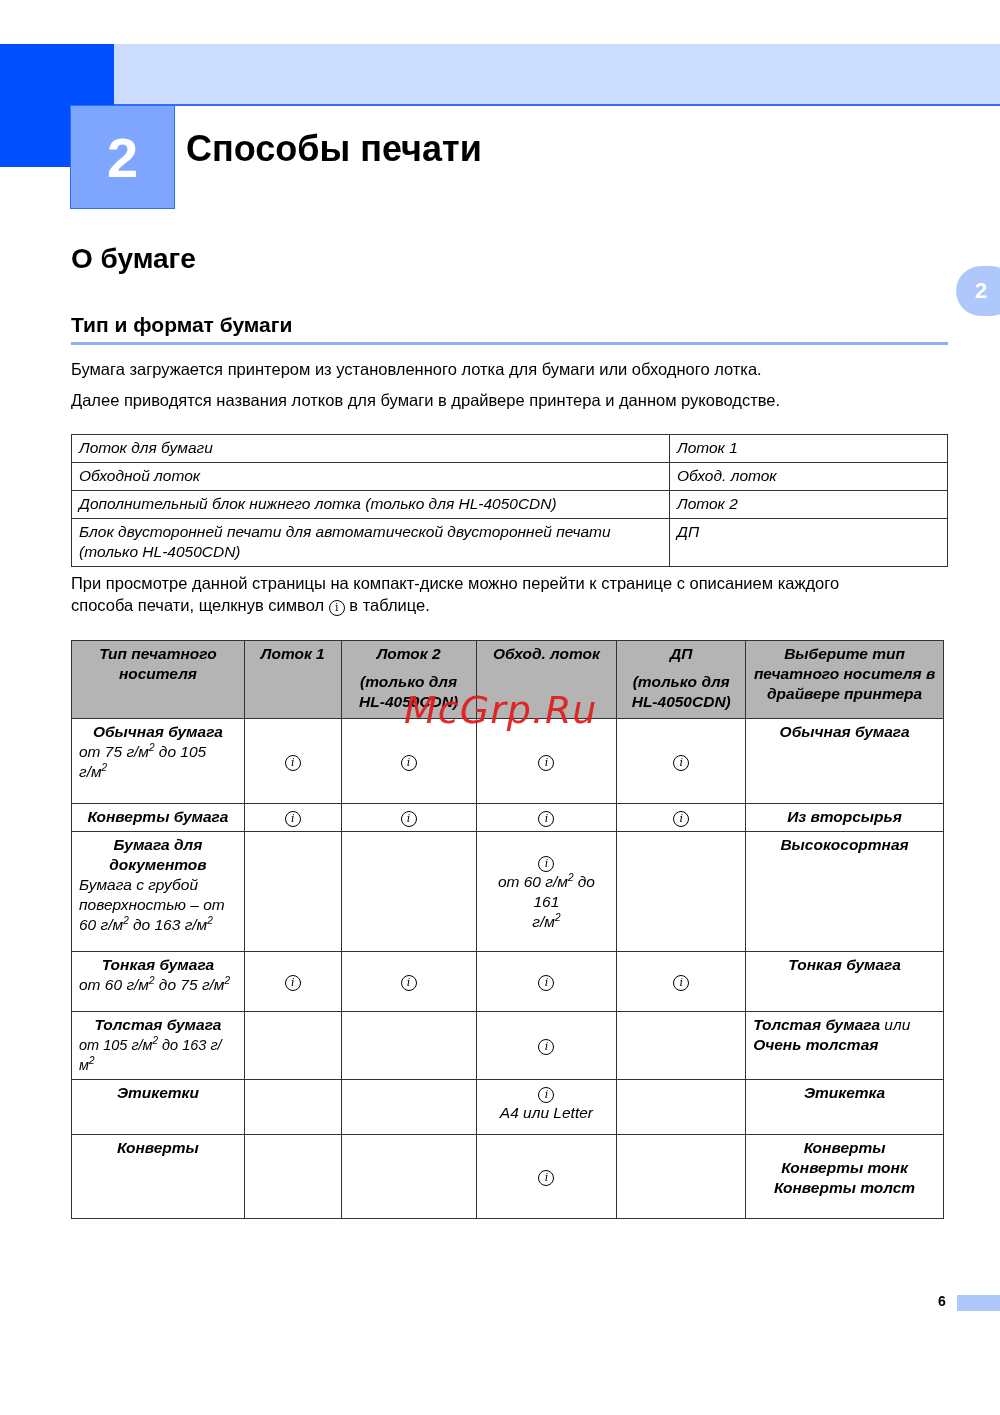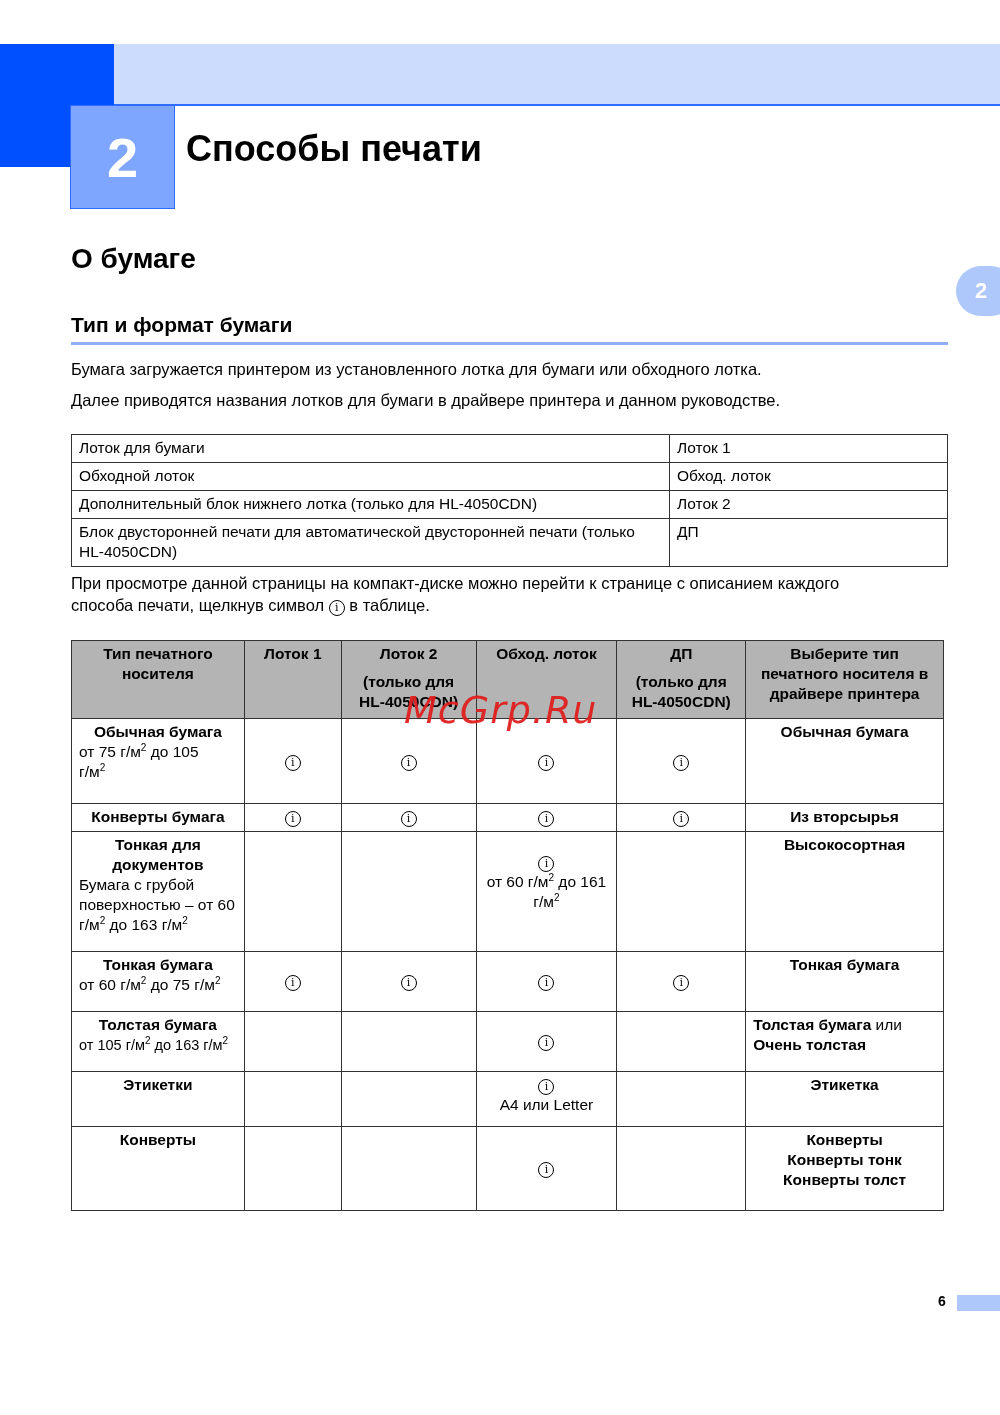--- a/index.html
+++ b/index.html
@@ -12,21 +12,21 @@
               border: 1.5px solid #2f6bff; box-sizing: border-box; color: #fff; font-weight: bold;
               font-size: 56px; text-align: center; line-height: 104px; }
   .chap-title { position: absolute; left: 186px; top: 128px; font-size: 36px; font-weight: bold; }
   .side-tab { position: absolute; left: 956px; top: 266px; width: 60px; height: 50px; background: #aec8fb;
               border-radius: 25px; color: #fff; font-weight: bold; font-size: 22px; line-height: 50px;
               padding-left: 19px; box-sizing: border-box; }
   .h1 { position: absolute; left: 71px; top: 243px; font-size: 28px; font-weight: bold; }
   .h2 { position: absolute; left: 71px; top: 313px; font-size: 21px; font-weight: bold; }
   .h2-rule { position: absolute; left: 71px; top: 342px; width: 877px; height: 3px; background: #8fb0f8; }
   .p { position: absolute; left: 71px; font-size: 16.5px; line-height: 22px; }
-  table { border-collapse: collapse; position: absolute; }
+  table { border-collapse: collapse; position: absolute; font-style: italic; }
   .t1 { left: 71px; top: 434px; width: 877px; font-size: 15.5px; }
   .t1 td { border: 1px solid #333; padding: 3px 7px 4px 7px; vertical-align: top; line-height: 20px; }
   .t1 td.c1 { width: 583px; }
   .t2 { left: 71px; top: 640px; width: 873px; font-size: 15.5px; }
   .t2 th, .t2 td { border: 1px solid #333; vertical-align: top; line-height: 20px; }
   .t2 th { background: #b4b4b4; text-align: center; font-weight: bold; padding: 3px 7px 6px 7px; height: 66px; }
   .t2 td { padding: 3px 7px 4px 7px; }
   .t2 td.ic { text-align: center; vertical-align: middle; }
   .t2 .bold { font-weight: bold; text-align: center; }
   .sub { }
@@ -127,21 +127,21 @@
     <td class="bold">Конверты бумага</td>
     <td class="ic"><span class="info">i</span></td>
     <td class="ic"><span class="info">i</span></td>
     <td class="ic"><span class="info">i</span></td>
     <td class="ic"><span class="info">i</span></td>
     <td class="bold">Из вторсырья</td>
   </tr>
 
   <tr style="height:120px">
     <td>
-      <div class="bold">Тонкая для документов</div>
+      <div class="bold">Бумага для документов</div>
       <div class="sub"><span>Бумага с грубой поверхностью – от 60 г/м</span><sup>2</sup><span> до 163 г/м</span><sup>2</sup></div>
     </td>
     <td></td>
     <td></td>
     <td class="ic" style="vertical-align:top; padding-top:20px">
       <span class="info">i</span>
       <div class="sub"><span>от 60 г/м</span><sup>2</sup><span> до 161</span><br><span>г/м</span><sup>2</sup></div>
     </td>
     <td></td>
     <td class="bold">Высокосортная</td>

